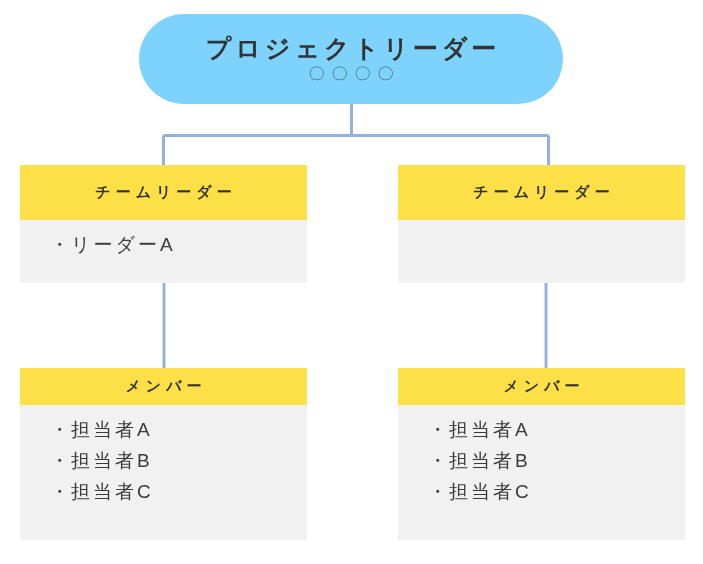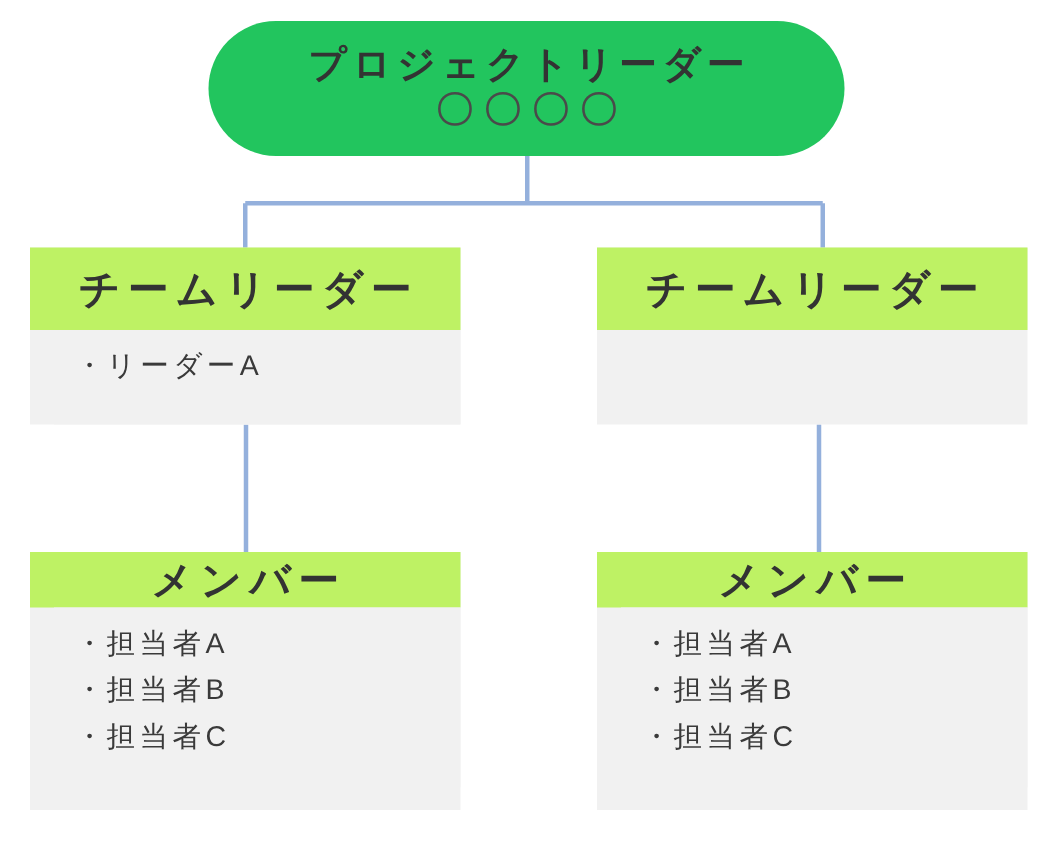--- a/index.html
+++ b/index.html
@@ -31,58 +31,58 @@
     pointer-events: none;
   }
 
   
   .root-node {
     position: absolute;
     left: 139px;
     top: 14px;
     width: 424px;
     height: 90px;
-    background: #22c55e;
+    background: #7dd3fc;
     border-radius: 45px;
     display: flex;
     flex-direction: column;
     align-items: center;
     justify-content: center;
     box-sizing: border-box;
   }
   .root-title {
     font-size: 25px;
     font-weight: bold;
     color: #333333;
     letter-spacing: 4px;
     line-height: 1.05;
     text-indent: 4px;
     white-space: nowrap;
   }
   .root-subtitle {
-    font-size: 25px;
-    font-weight: bold;
+    font-size: 16px;
+    font-weight: normal;
     color: #4a4a4a;
     letter-spacing: 7px;
     line-height: 1.2;
     text-indent: 7px;
     margin-top: 2px;
     white-space: nowrap;
   }
 
   
   .card {
     position: absolute;
     box-sizing: border-box;
     background: #F1F1F1;
   }
   .card-header {
-    background: #bef264;
+    background: #fde047;
     color: #333333;
-    font-size: 27px;
+    font-size: 15px;
     font-weight: bold;
     letter-spacing: 5px;
     text-indent: 5px;
     display: flex;
     align-items: center;
     justify-content: center;
     box-sizing: border-box;
     white-space: nowrap;
   }
   .card-body {

